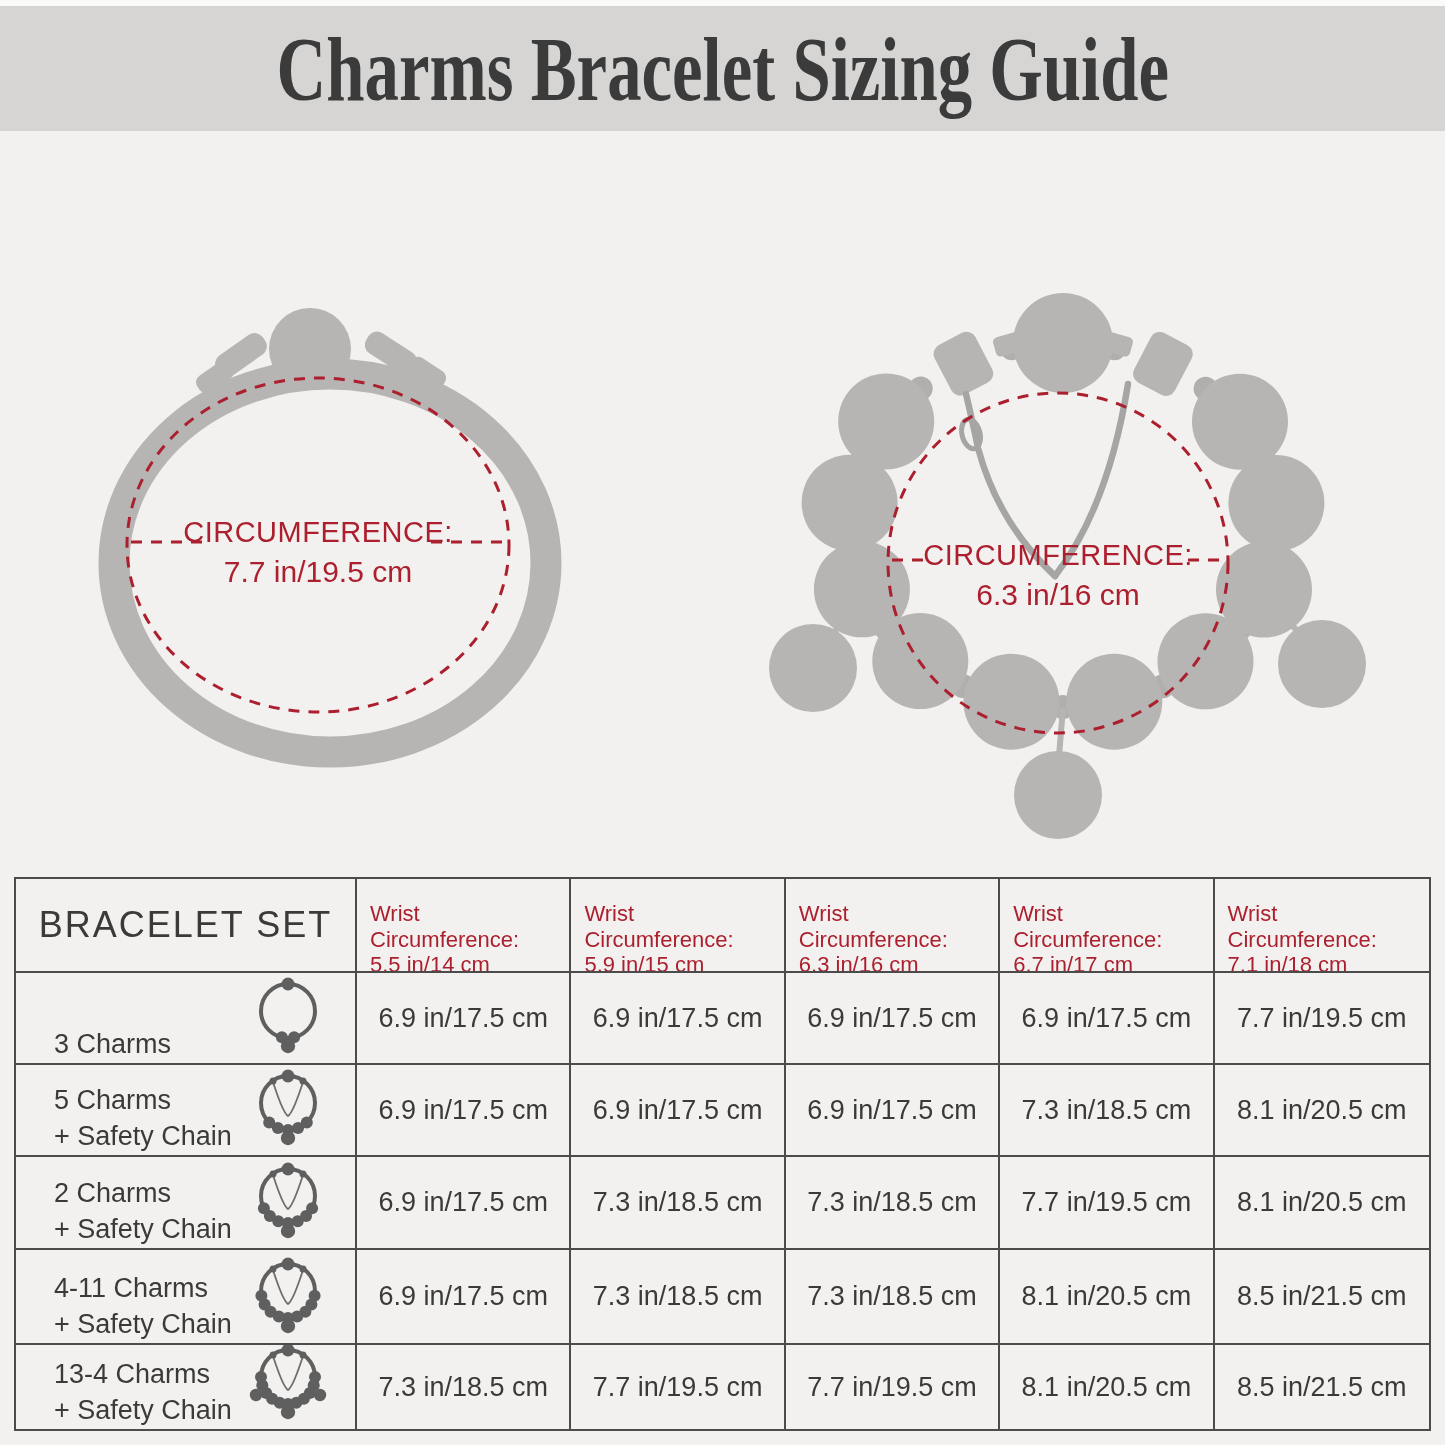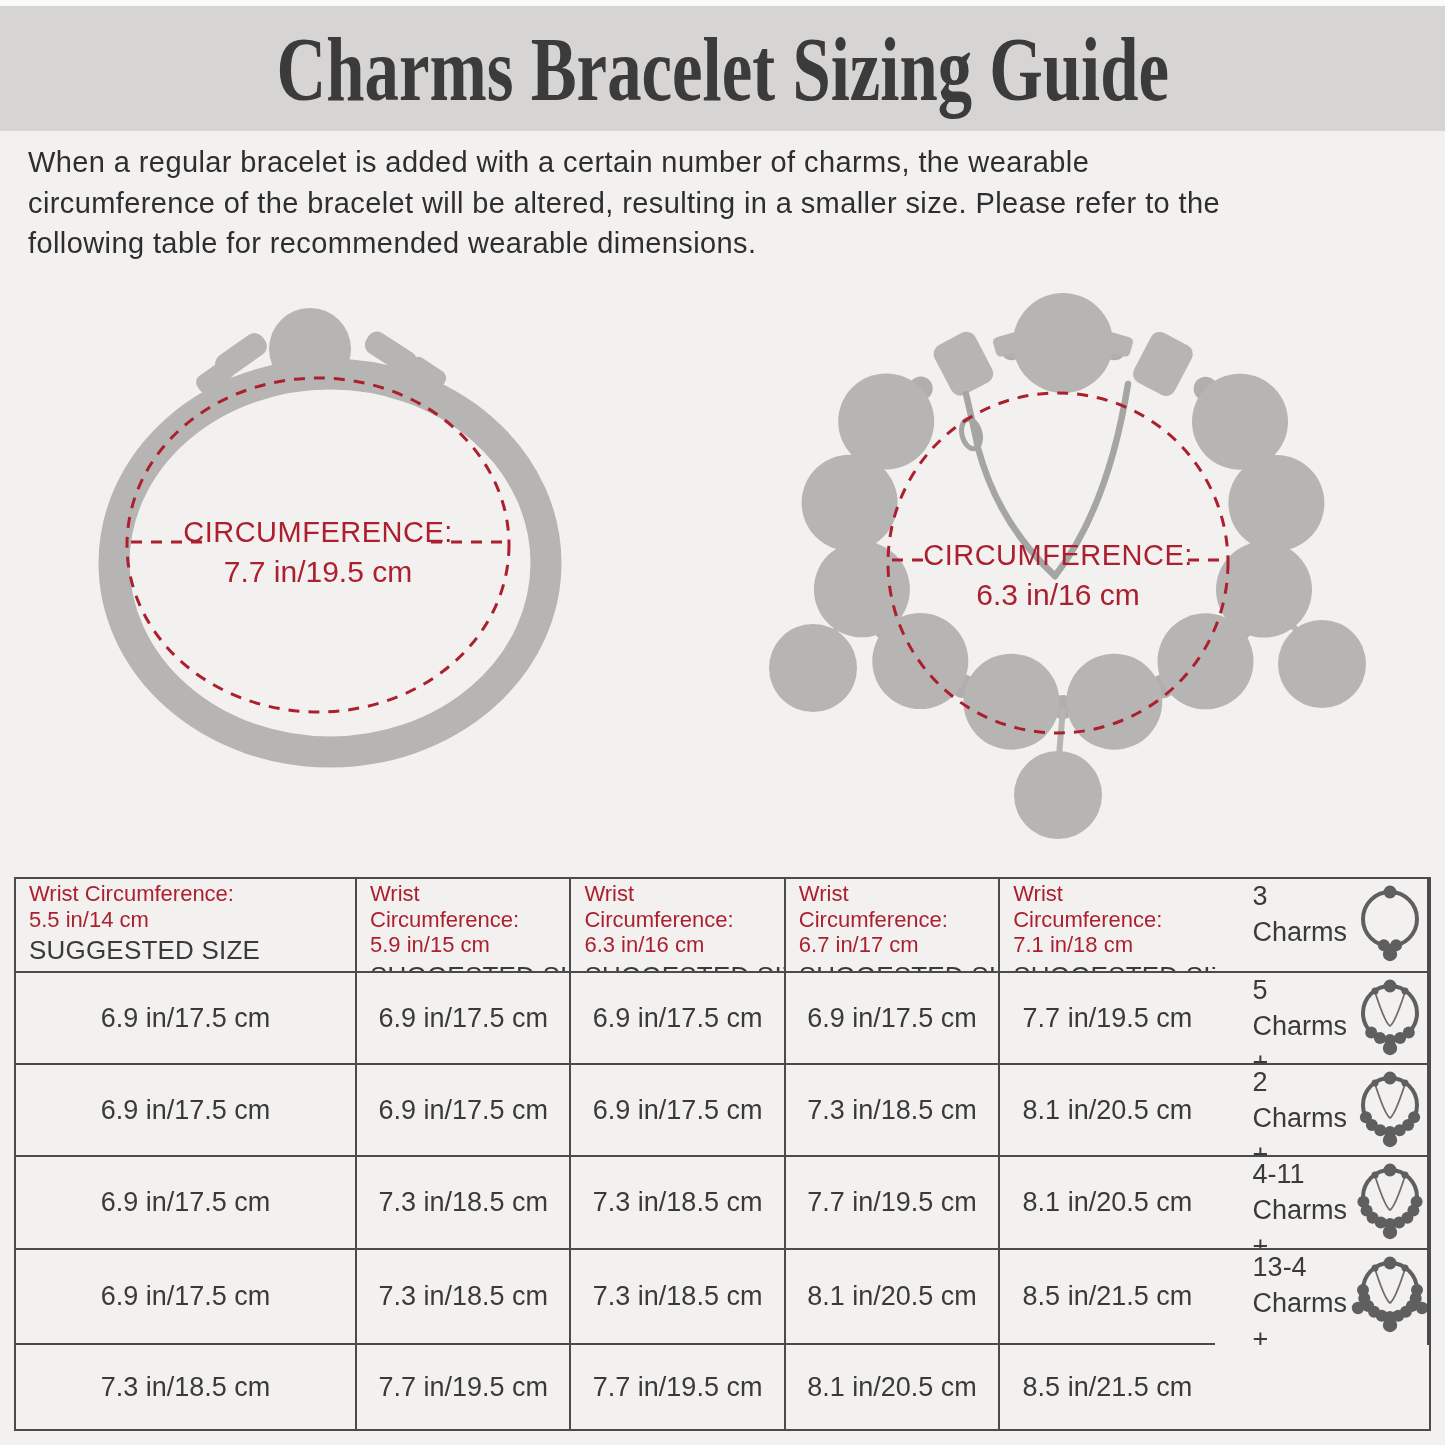--- a/index.html
+++ b/index.html
@@ -24,45 +24,42 @@
     white-space:nowrap;text-align:center;}
   .circ-label{font-size:29px;letter-spacing:0.5px;}
   .circ-value{font-size:30px;}
   
   .sizing-table{position:absolute;left:14px;top:877px;width:1413px;border:2px solid var(--line);
     display:grid;grid-template-columns:341px repeat(5,1fr);
     grid-template-rows:94px 92px 92px 93px 95px 84px;background:var(--pagebg);}
   .cell{border-right:2px solid var(--line);border-bottom:2px solid var(--line);overflow:hidden;}
   .cell.lastcol{border-right:none;}
   .cell.lastrow{border-bottom:none;}
-  .hcell{padding:2px 10px 0 13px;}
+  .hcell{padding:22px 10px 0 13px;}
   .hcell.first{display:flex;align-items:center;justify-content:center;padding:0;}
   .bset{font-size:36px;letter-spacing:2px;color:var(--ink);}
   .wrist{color:var(--red);font-size:22px;line-height:1.16;}
   .sug{color:var(--ink);font-size:26px;margin-top:3px;letter-spacing:0.2px;white-space:nowrap;}
-  .rowlabel{display:flex;align-items:flex-start;}
+  .rowlabel{display:flex;align-items:flex-end;}
   .rl-text{flex:1;padding-left:38px;font-size:27px;line-height:1.33;color:var(--ink);white-space:pre-line;}
   .rl-icon{width:86px;height:92px;margin-right:24px;flex:0 0 auto;}
   .rl-icon svg{width:100%;height:100%;}
   .vcell{display:flex;align-items:center;justify-content:center;font-size:27px;color:var(--ink);}
 </style>
 </head>
 <body>
 
 <div class="page">
 
   <div class="top-strip"></div>
 
   <div class="title-band">
     <h1>Charms Bracelet Sizing Guide</h1>
   </div>
 
-  <div class="intro">When a regular bracelet is added with a certain number of charms, the wearable
-circumference of the bracelet will be altered, resulting in a smaller size. Please refer to the
-following table for recommended wearable dimensions.</div>
 
   <svg class="illus" style="left:55px;top:283px;" width="570" height="550" viewBox="0 0 570 550">
     <g fill="none" stroke="#b6b5b3">
       <ellipse cx="275" cy="280" rx="216" ry="189" stroke-width="31"></ellipse>
     </g>
     <g fill="#b6b5b3" stroke="none">
       <rect x="158" y="60" width="56" height="24" rx="10" transform="rotate(-35 186 72)"></rect>
       <rect x="140" y="84" width="40" height="20" rx="8" transform="rotate(-35 160 94)"></rect>
       <rect x="308" y="58" width="56" height="24" rx="10" transform="rotate(33 336 70)"></rect>
       <rect x="352" y="80" width="40" height="20" rx="8" transform="rotate(33 372 90)"></rect>
@@ -122,20 +119,23 @@
     <g stroke="#ac1f2e" stroke-width="3" fill="none">
       <circle cx="328" cy="295" r="170" stroke-dasharray="11 9"></circle>
       <line x1="162" y1="292" x2="198" y2="292" stroke-dasharray="11 9"></line>
       <line x1="458" y1="292" x2="494" y2="292" stroke-dasharray="11 9"></line>
     </g>
   </svg>
   <div class="circ-label" style="left:1058px;top:539px;">CIRCUMFERENCE:</div>
   <div class="circ-value" style="left:1058px;top:578px;">6.3 in/16 cm</div>
 
   <div class="sizing-table">
+      <div class="cell hcell first">
+           <span class="bset">BRACELET SET</span>
+      </div>
       <div class="cell hcell">
           <div class="wrist">Wrist Circumference:<br>5.5 in/14 cm</div>
           <div class="sug">SUGGESTED SIZE</div>
       </div>
       <div class="cell hcell">
           <div class="wrist">Wrist Circumference:<br>5.9 in/15 cm</div>
           <div class="sug">SUGGESTED SIZE</div>
       </div>
       <div class="cell hcell">
           <div class="wrist">Wrist Circumference:<br>6.3 in/16 cm</div>

